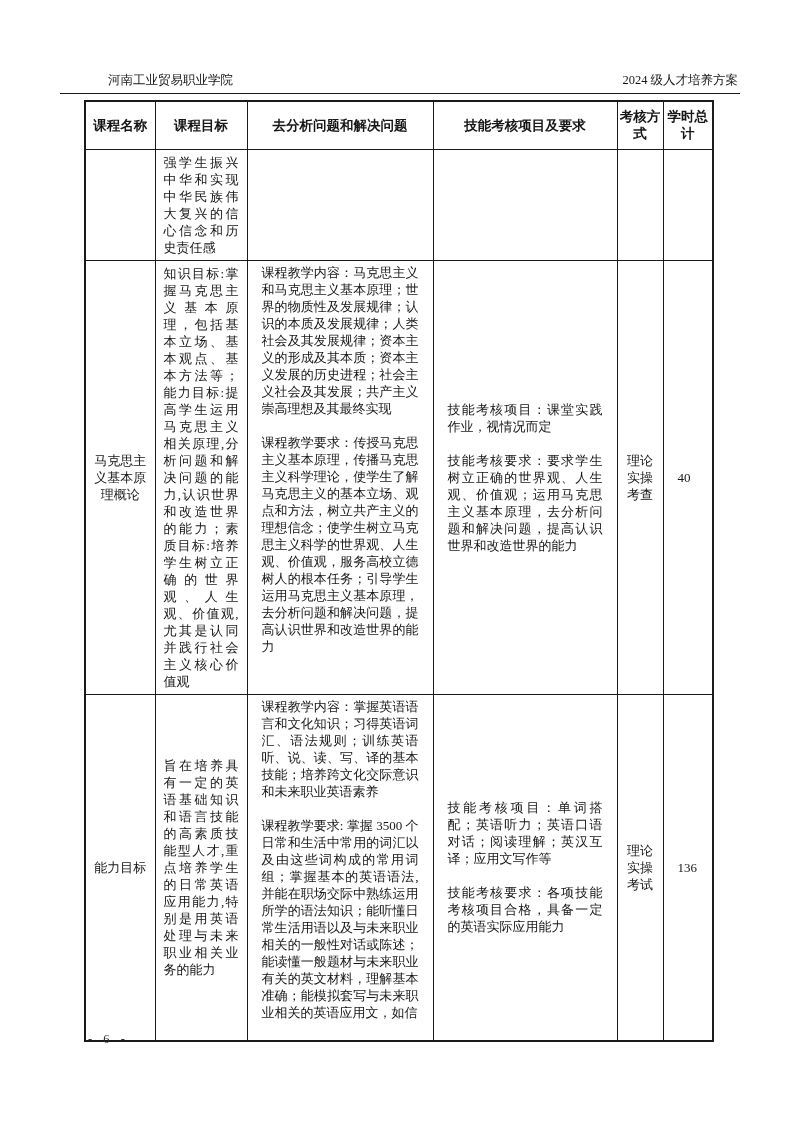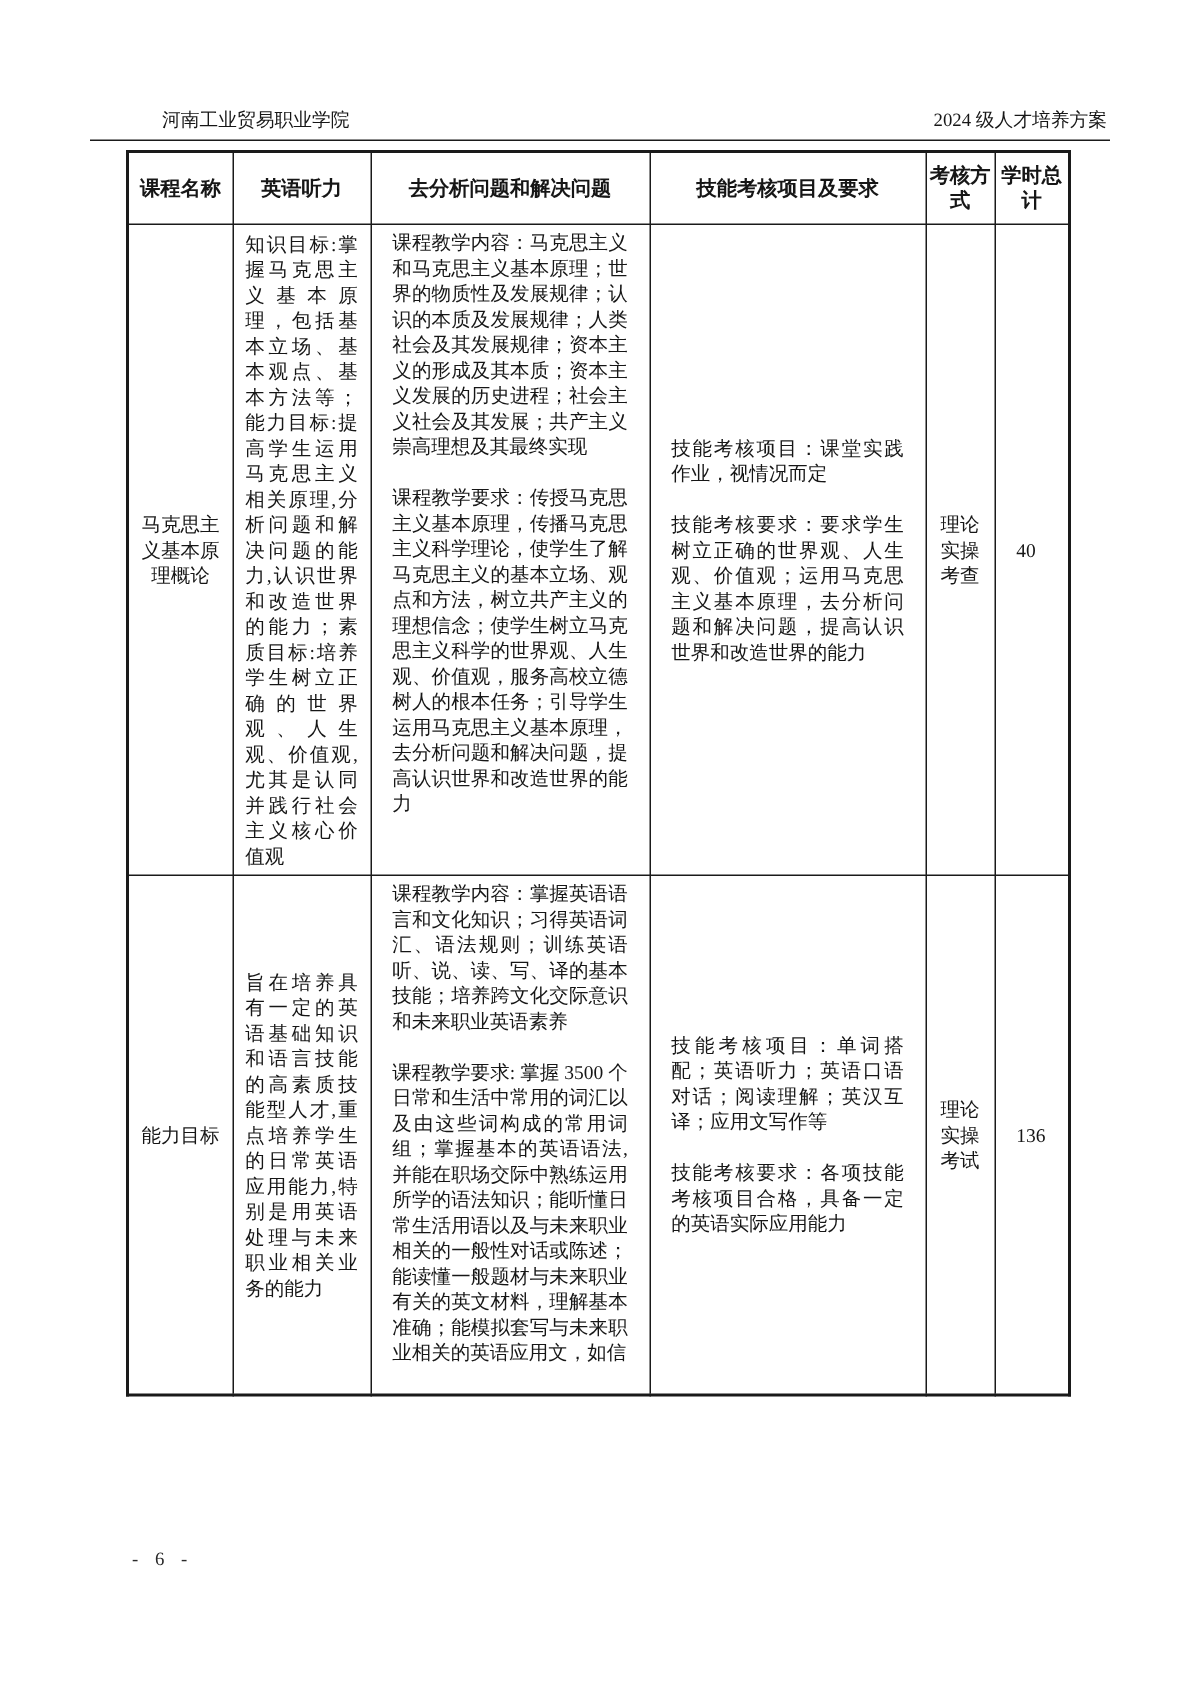--- a/index.html
+++ b/index.html
@@ -103,28 +103,38 @@
       <col style="width:70px">
       <col style="width:92px">
       <col style="width:186px">
       <col style="width:184px">
       <col style="width:46px">
       <col style="width:50px">
     </colgroup>
     <thead>
       <tr class="hdr">
         <th>课程名称</th>
-        <th>英语听力</th>
+        <th>课程目标</th>
         <th>去分析问题和解决问题</th>
         <th>技能考核项目及要求</th>
         <th>考核方式</th>
         <th>学时总计</th>
       </tr>
     </thead>
     <tbody>
+      <tr class="r1">
+        <td class="name-cell"></td>
+        <td class="obj-cell v-top">
+          <p>强学生振兴中华和实现中华民族伟大复兴的信心信念和历史责任感</p>
+        </td>
+        <td class="text-cell v-top"></td>
+        <td class="text-cell v-top"></td>
+        <td class="method-cell"></td>
+        <td class="hours-cell"></td>
+      </tr>
       <tr class="r2">
         <td class="name-cell">马克思主义基本原理概论</td>
         <td class="obj-cell v-top">
           <p>知识目标:掌握马克思主义基本原理，包括基本立场、基本观点、基本方法等；能力目标:提高学生运用马克思主义相关原理,分析问题和解决问题的能力,认识世界和改造世界的能力；素质目标:培养学生树立正确的世界观、人生观、价值观,尤其是认同并践行社会主义核心价值观</p>
         </td>
         <td class="text-cell v-top">
           <p>课程教学内容：马克思主义和马克思主义基本原理；世界的物质性及发展规律；认识的本质及发展规律；人类社会及其发展规律；资本主义的形成及其本质；资本主义发展的历史进程；社会主义社会及其发展；共产主义崇高理想及其最终实现</p>
           <p class="p-gap">课程教学要求：传授马克思主义基本原理，传播马克思主义科学理论，使学生了解马克思主义的基本立场、观点和方法，树立共产主义的理想信念；使学生树立马克思主义科学的世界观、人生观、价值观，服务高校立德树人的根本任务；引导学生运用马克思主义基本原理，去分析问题和解决问题，提高认识世界和改造世界的能力</p>
         </td>
         <td class="text-cell v-mid">

